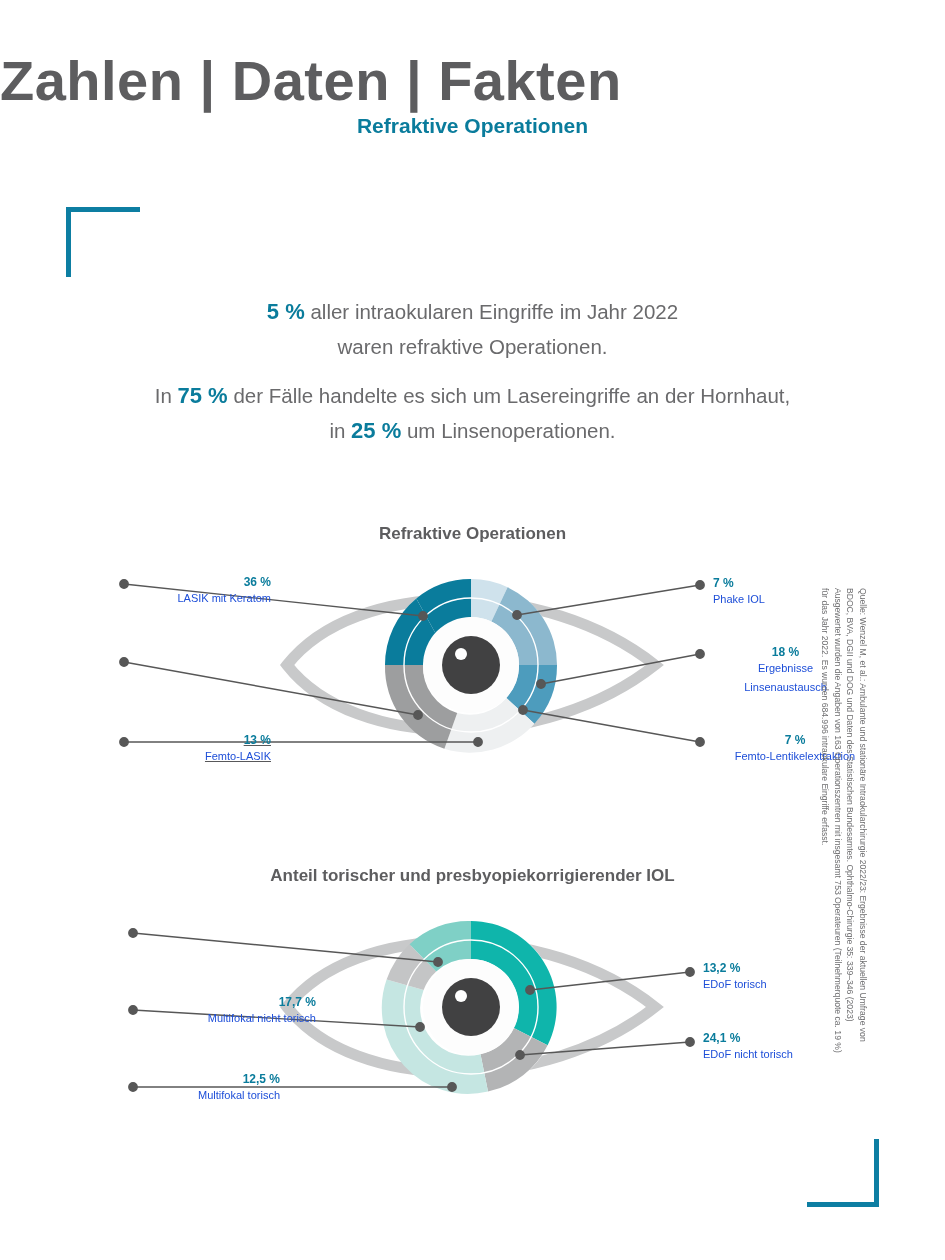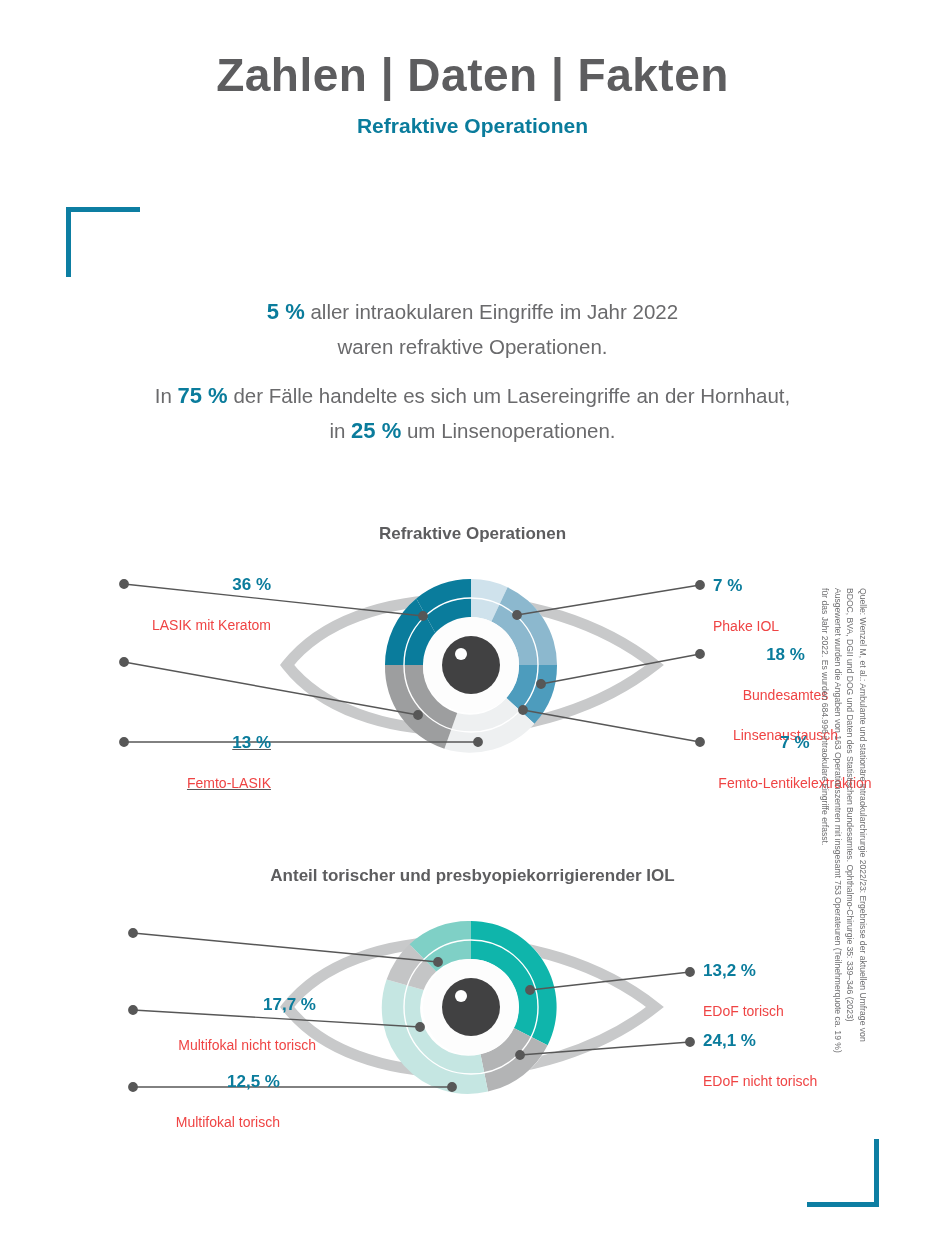--- a/index.html
+++ b/index.html
@@ -8,22 +8,22 @@
     background:#ffffff;
     font-family:"Liberation Sans", sans-serif;
     color:#58585a;
     position:relative;
     overflow:hidden;
   }
   .page{position:relative;width:945px;height:1260px;}
 
   
   .title{
-    position:absolute;left:0;top:48px;width:945px;text-align:center;
-    font-size:46px;font-weight:bold;color:#5d5d5f;letter-spacing:.5px;
+    position:absolute;left:0;top:48px;width:945px;text-align:left;
+    font-size:56px;font-weight:bold;color:#5d5d5f;letter-spacing:.5px;
   }
   .subtitle{
     position:absolute;left:0;top:114px;width:945px;text-align:center;
     font-size:21px;font-weight:bold;color:#0a7c9c;
   }
 
   
   .bracket{position:absolute;}
   .bracket span{position:absolute;background:#0d7ea2;display:block;}
   .bracket-tl{left:66px;top:207px;width:74px;height:70px;}
@@ -50,22 +50,22 @@
   #chart1-title{top:524px;}
   #chart2-title{top:866px;}
 
   .eye-wrap{position:absolute;left:0;width:945px;height:260px;}
   #eye1{top:550px;}
   #eye2{top:892px;}
   .eye-svg{position:absolute;left:0;top:0;}
 
   
   .callout{position:absolute;}
-  .callout .val{font-size:17px;font-weight:bold;color:#0a7c9c;white-space:nowrap;}
-  .callout .lab{font-size:14px;color:#ef4444;white-space:nowrap;line-height:19px;margin-top:21px;}
+  .callout .val{font-size:12px;font-weight:bold;color:#0a7c9c;white-space:nowrap;}
+  .callout .lab{font-size:11px;color:#1d4ed8;white-space:nowrap;line-height:19px;}
   .callout.right{text-align:left;}
   .callout.left{text-align:right;}
 
   
   .source{
     position:absolute;
     left:869px;top:588px;
     width:620px;
     transform:rotate(90deg);
     transform-origin:left top;
@@ -164,21 +164,21 @@
     <div class="val">13 %</div>
     <div class="lab">Femto-LASIK</div>
   </div>
 
   <div class="callout right" style="left:713px;top:576px;">
     <div class="val">7 %</div>
     <div class="lab">Phake IOL</div>
   </div>
   <div class="callout" style="left:713px;top:645px;width:145px;text-align:center;">
     <div class="val">18 %</div>
-    <div class="lab">Bundesamtes</div>
+    <div class="lab">Ergebnisse</div>
     <div class="lab">Linsenaustausch</div>
   </div>
   <div class="callout" style="left:650px;top:733px;width:290px;text-align:center;">
     <div class="val">7 %</div>
     <div class="lab">Femto-Lentikelextraktion</div>
   </div>
 
   <div class="chart-title" id="chart2-title">Anteil torischer und presbyopiekorrigierender IOL</div>
 
   <div class="eye-wrap" id="eye2">

